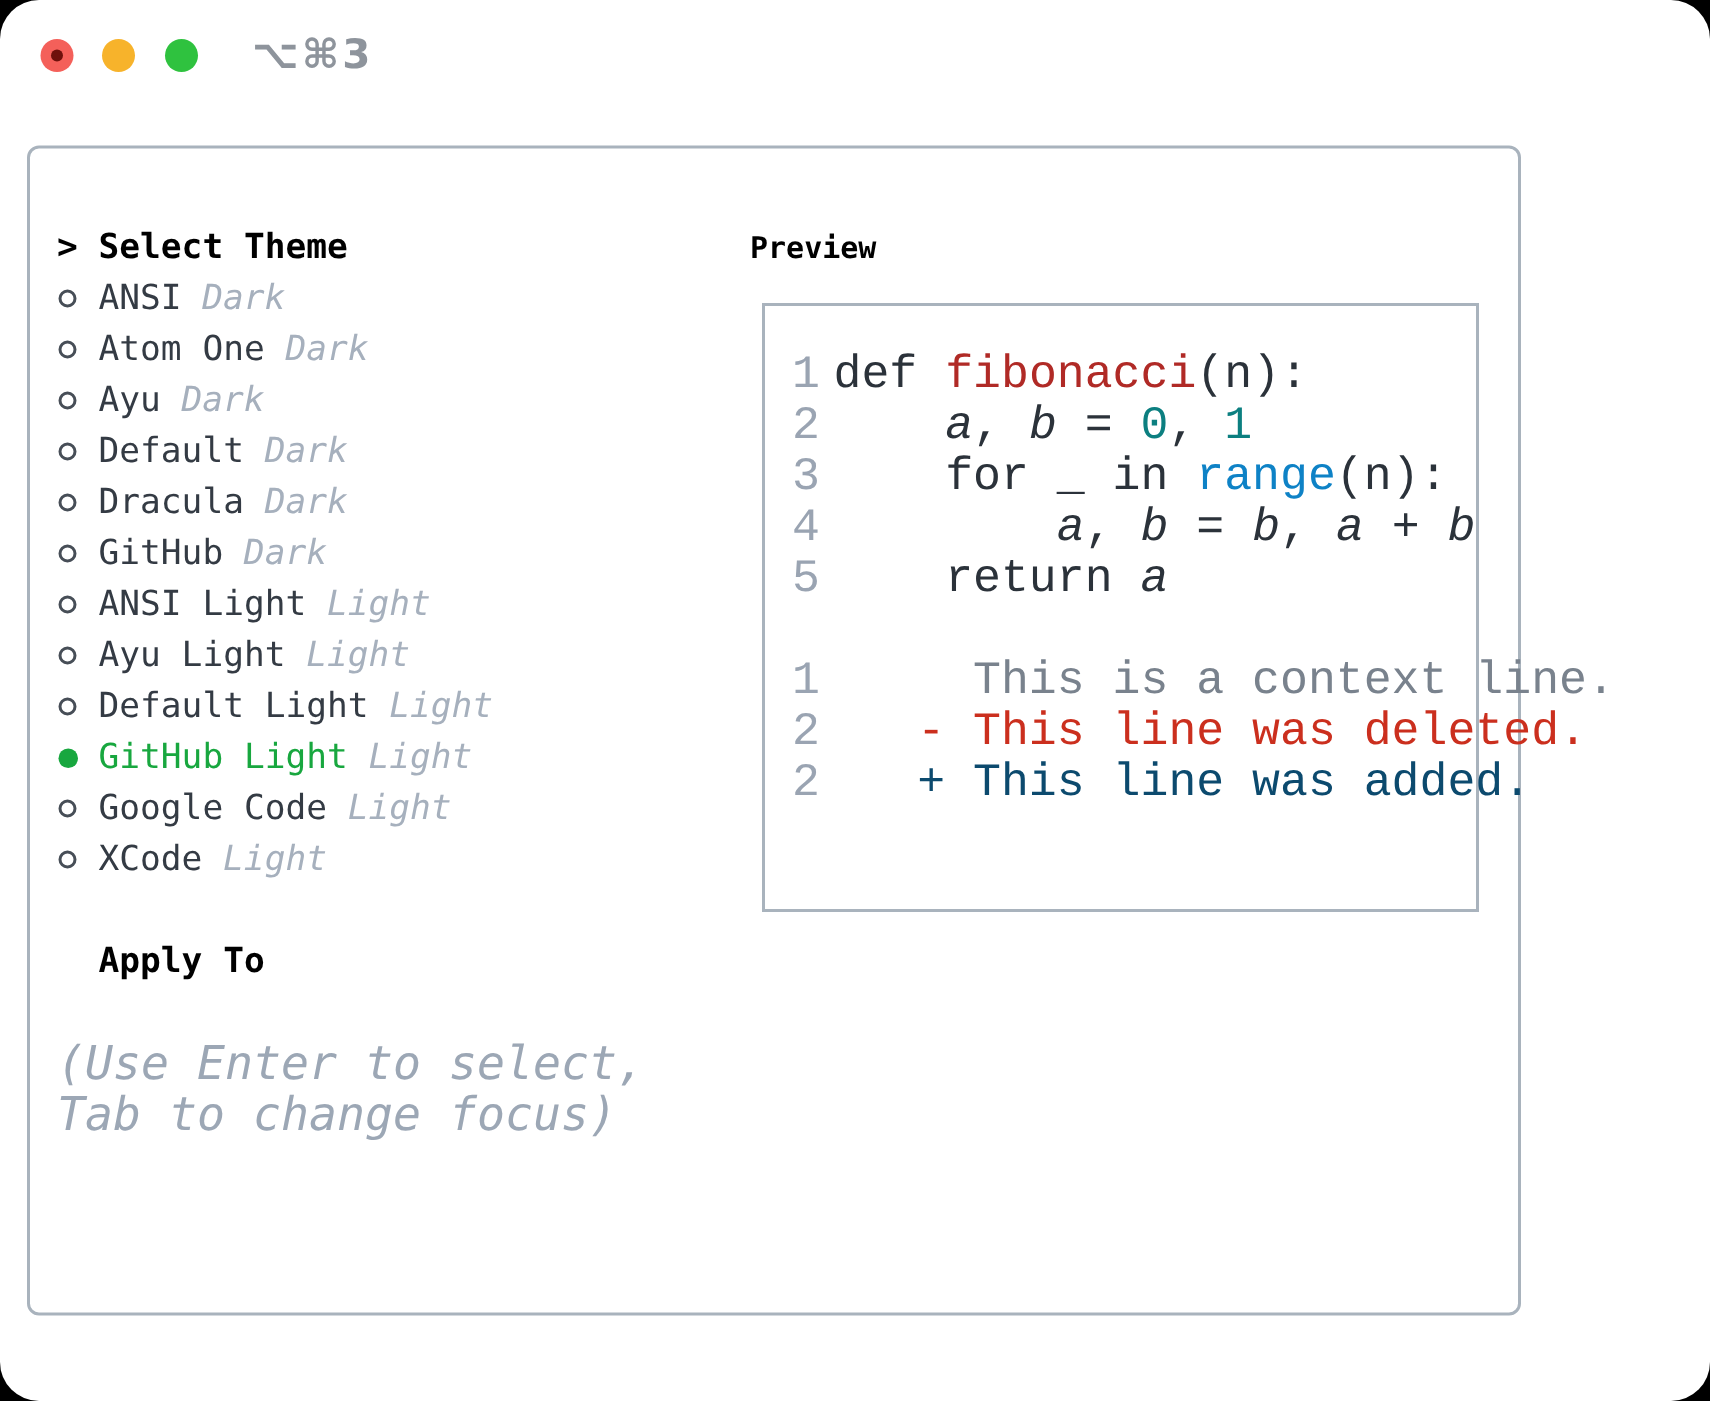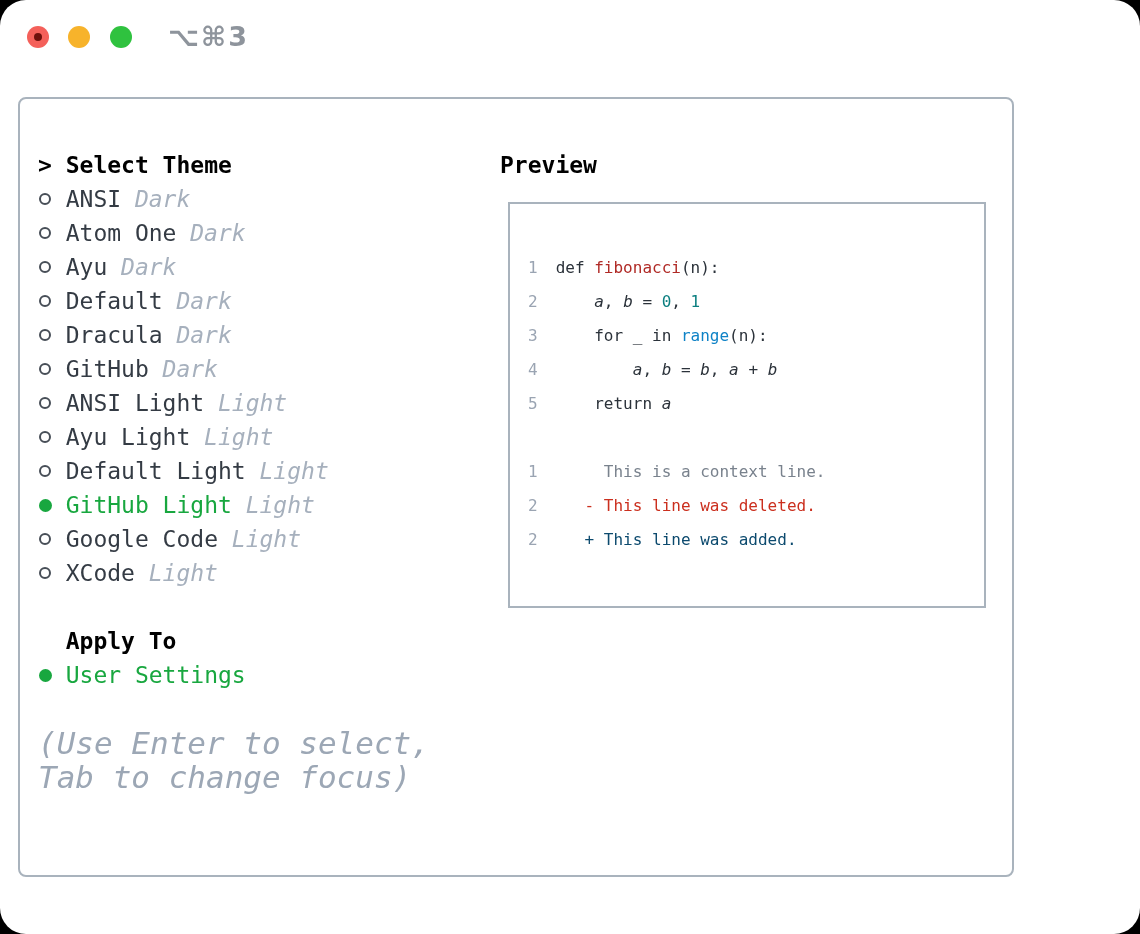--- a/index.html
+++ b/index.html
@@ -45,29 +45,29 @@
   .item-name{color:#343b44;text-align:center;}
   .item-name.selected{color:#18a73f;}
   .item-variant{color:#a6b0bd;font-style:italic;margin-left:13.8px;}
   .hint{
     margin-top:0;width:424px;color:#9ca7b5;font-style:italic;
     white-space:normal;font-size:31px;line-height:34px;
   }
   
   .preview-title{
     position:absolute;left:500px;top:148px;height:34px;line-height:34px;
-    font-size:23px;font-weight:bold;color:#000;
+    font-size:20px;font-weight:bold;color:#000;
   }
   .preview-box{
     position:absolute;left:508px;top:202px;width:478px;height:406px;
     border:2px solid #a9b3bd;box-sizing:border-box;background:#fff;
   }
   .code-pane{
-    position:absolute;left:18px;top:47px;
-    font-size:16px;line-height:34px;white-space:pre;
+    position:absolute;left:18px;top:30px;
+    font-size:31px;line-height:34px;white-space:pre;font-family:Liberation Mono, monospace;
   }
   .code-line{height:34px;}
   .ln{display:inline-block;width:27.7px;color:#9aa4b2;}
   .tk-code{color:#2b323a;}
   .tk-function{color:#b02a26;}
   .tk-variable{color:#2b323a;font-style:italic;}
   .tk-number{color:#0c7f80;}
   .tk-builtin{color:#0e82c6;}
   .tk-context{color:#79828d;}
   .tk-deleted{color:#cb2f1e;text-align:right;}
@@ -105,21 +105,20 @@
         <div class="row"><span class="marker-cell"><span class="radio on"></span></span><span class="item-name selected">GitHub Light</span><span class="item-variant">Light</span></div>
         <div class="row"><span class="marker-cell"><span class="radio"></span></span><span class="item-name">Google Code</span><span class="item-variant">Light</span></div>
         <div class="row"><span class="marker-cell"><span class="radio"></span></span><span class="item-name">XCode</span><span class="item-variant">Light</span></div>
       </div>
     <div class="row blank"></div>
     <div class="row">
       <span class="marker-cell"></span>
       <span class="hdr-label">Apply To</span>
     </div>
     <div id="apply-items">
-        <div class="row"><span class="marker-cell"><span class="radio on"></span></span><span class="item-name selected">User Settings</span></div>
       </div>
     <div class="row blank"></div>
     <div class="hint">(Use Enter to select, Tab to change focus)</div>
   </div>
 
   <div class="preview-title">Preview</div>
 
   <div class="preview-box">
     <div class="code-pane" id="code-pane"><div class="code-line"><span class="ln">1</span><span class="tk-code">def </span><span class="tk-function">fibonacci</span><span class="tk-code">(n):</span></div><div class="code-line"><span class="ln">2</span><span class="tk-code">    </span><span class="tk-variable">a</span><span class="tk-code">, </span><span class="tk-variable">b</span><span class="tk-code"> = </span><span class="tk-number">0</span><span class="tk-code">, </span><span class="tk-number">1</span></div><div class="code-line"><span class="ln">3</span><span class="tk-code">    for _ in </span><span class="tk-builtin">range</span><span class="tk-code">(n):</span></div><div class="code-line"><span class="ln">4</span><span class="tk-code">        </span><span class="tk-variable">a</span><span class="tk-code">, </span><span class="tk-variable">b</span><span class="tk-code"> = </span><span class="tk-variable">b</span><span class="tk-code">, </span><span class="tk-variable">a</span><span class="tk-code"> + </span><span class="tk-variable">b</span></div><div class="code-line"><span class="ln">5</span><span class="tk-code">    return </span><span class="tk-variable">a</span></div><div class="code-line"><span class="ln"></span></div><div class="code-line"><span class="ln">1</span><span class="tk-context">     This is a context line.</span></div><div class="code-line"><span class="ln">2</span><span class="tk-deleted">   - This line was deleted.</span></div><div class="code-line"><span class="ln">2</span><span class="tk-added">   + This line was added.</span></div></div>
   </div>

